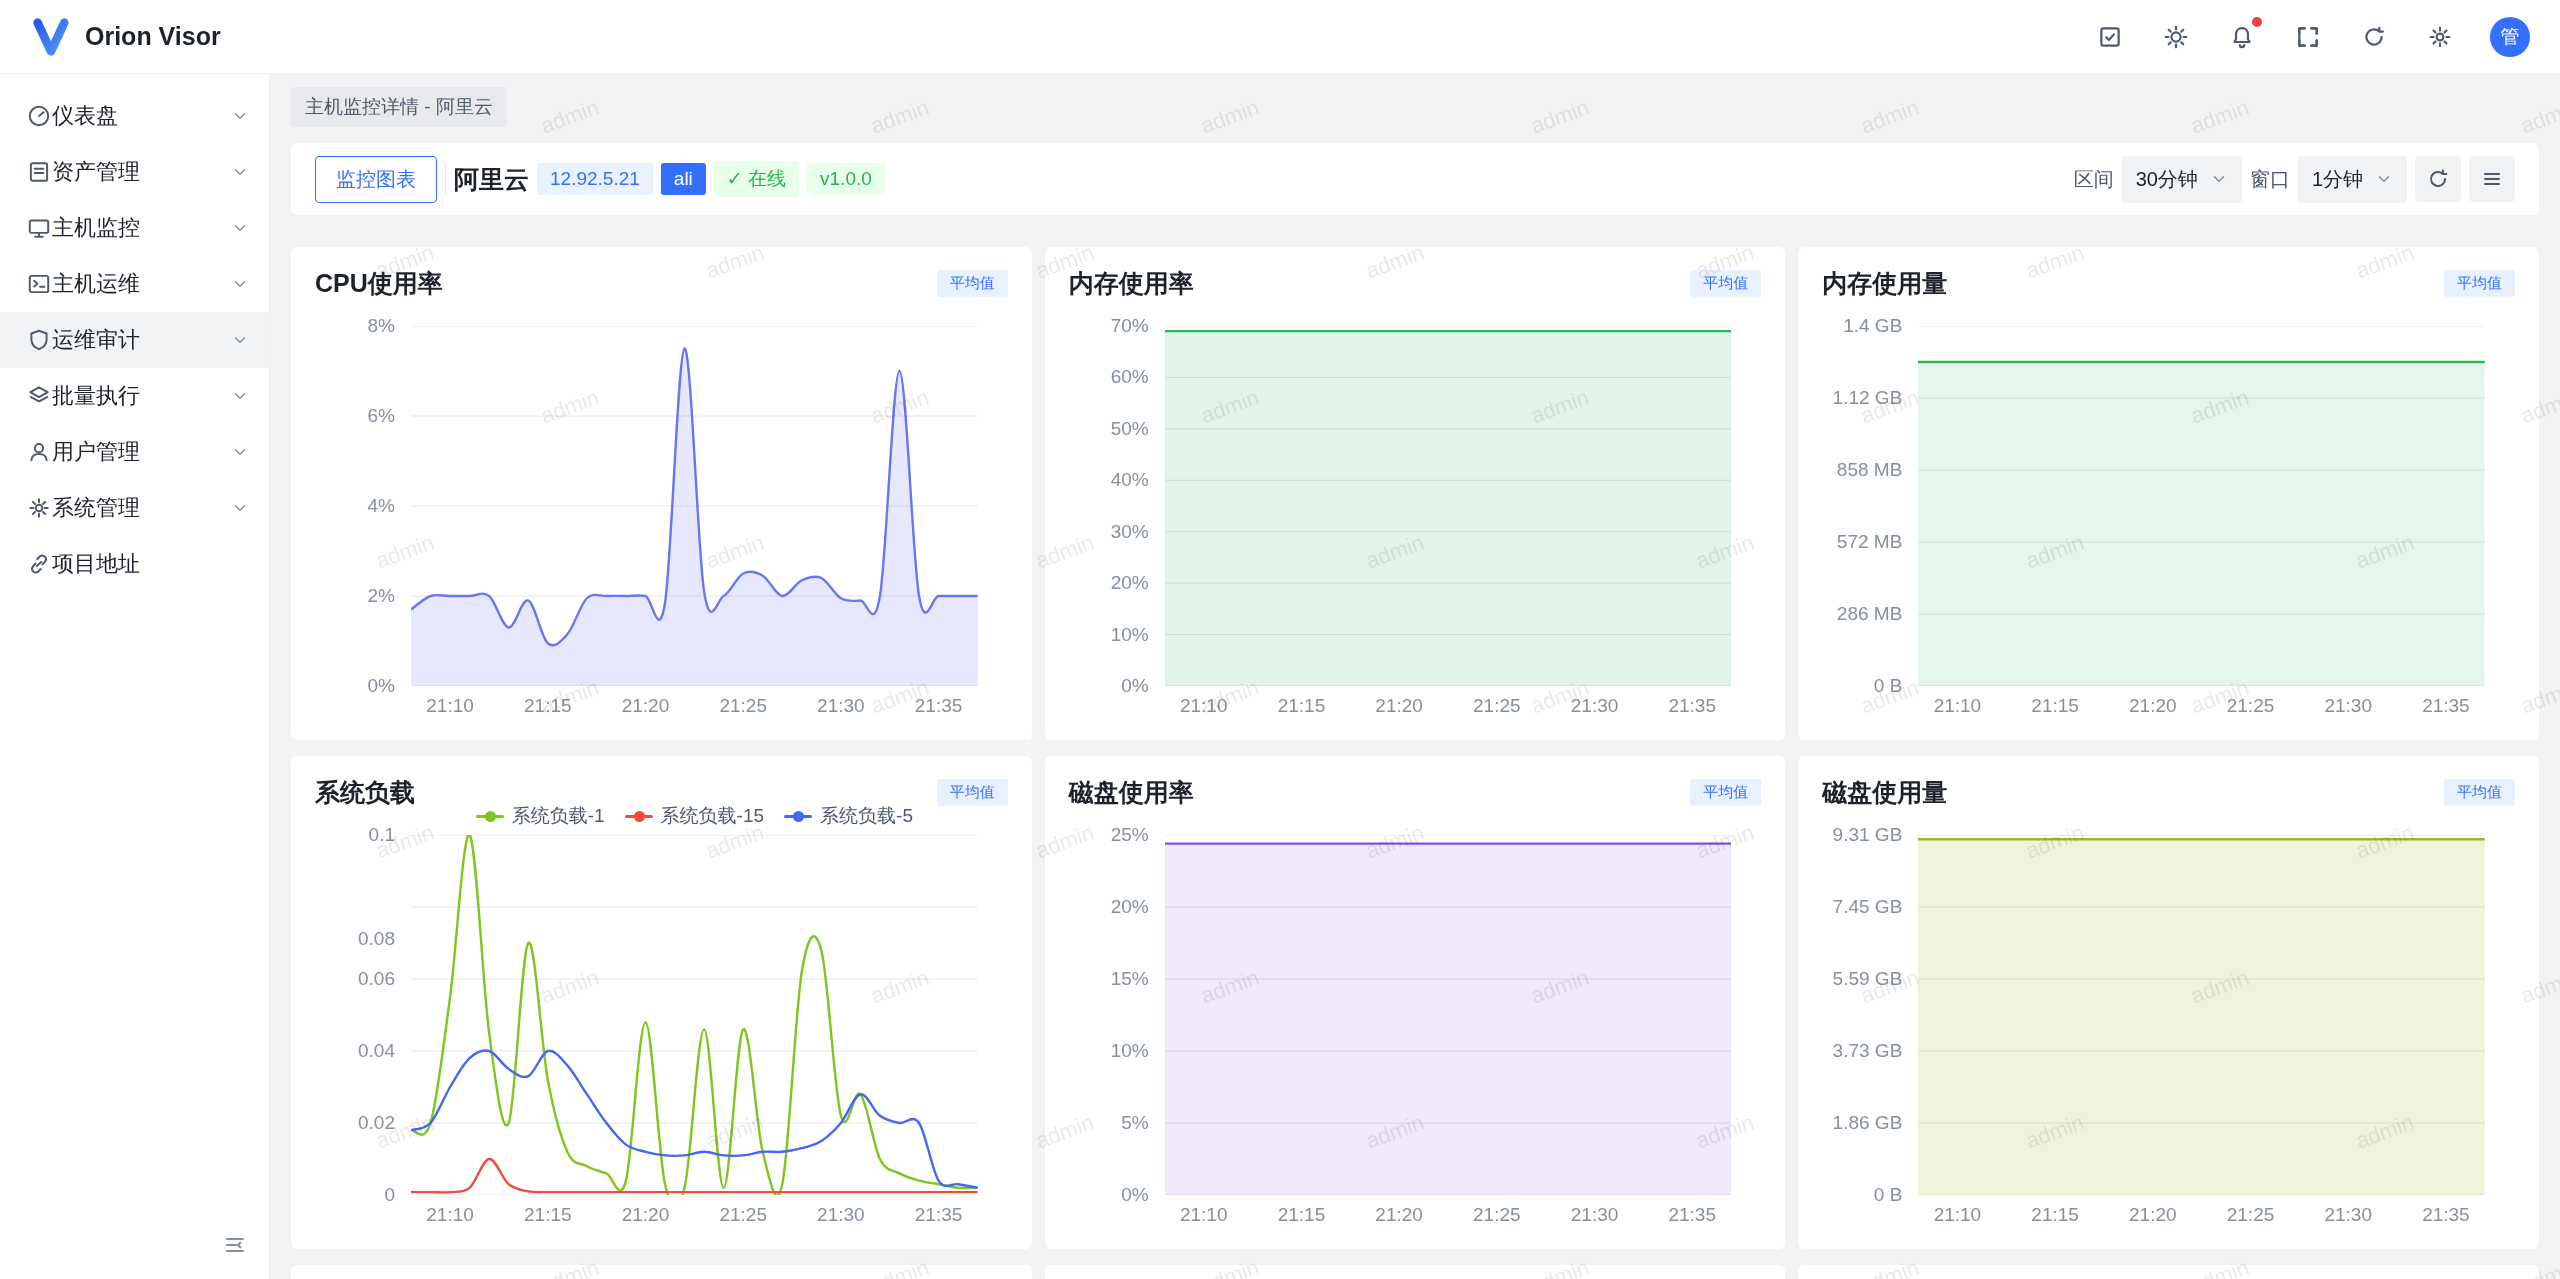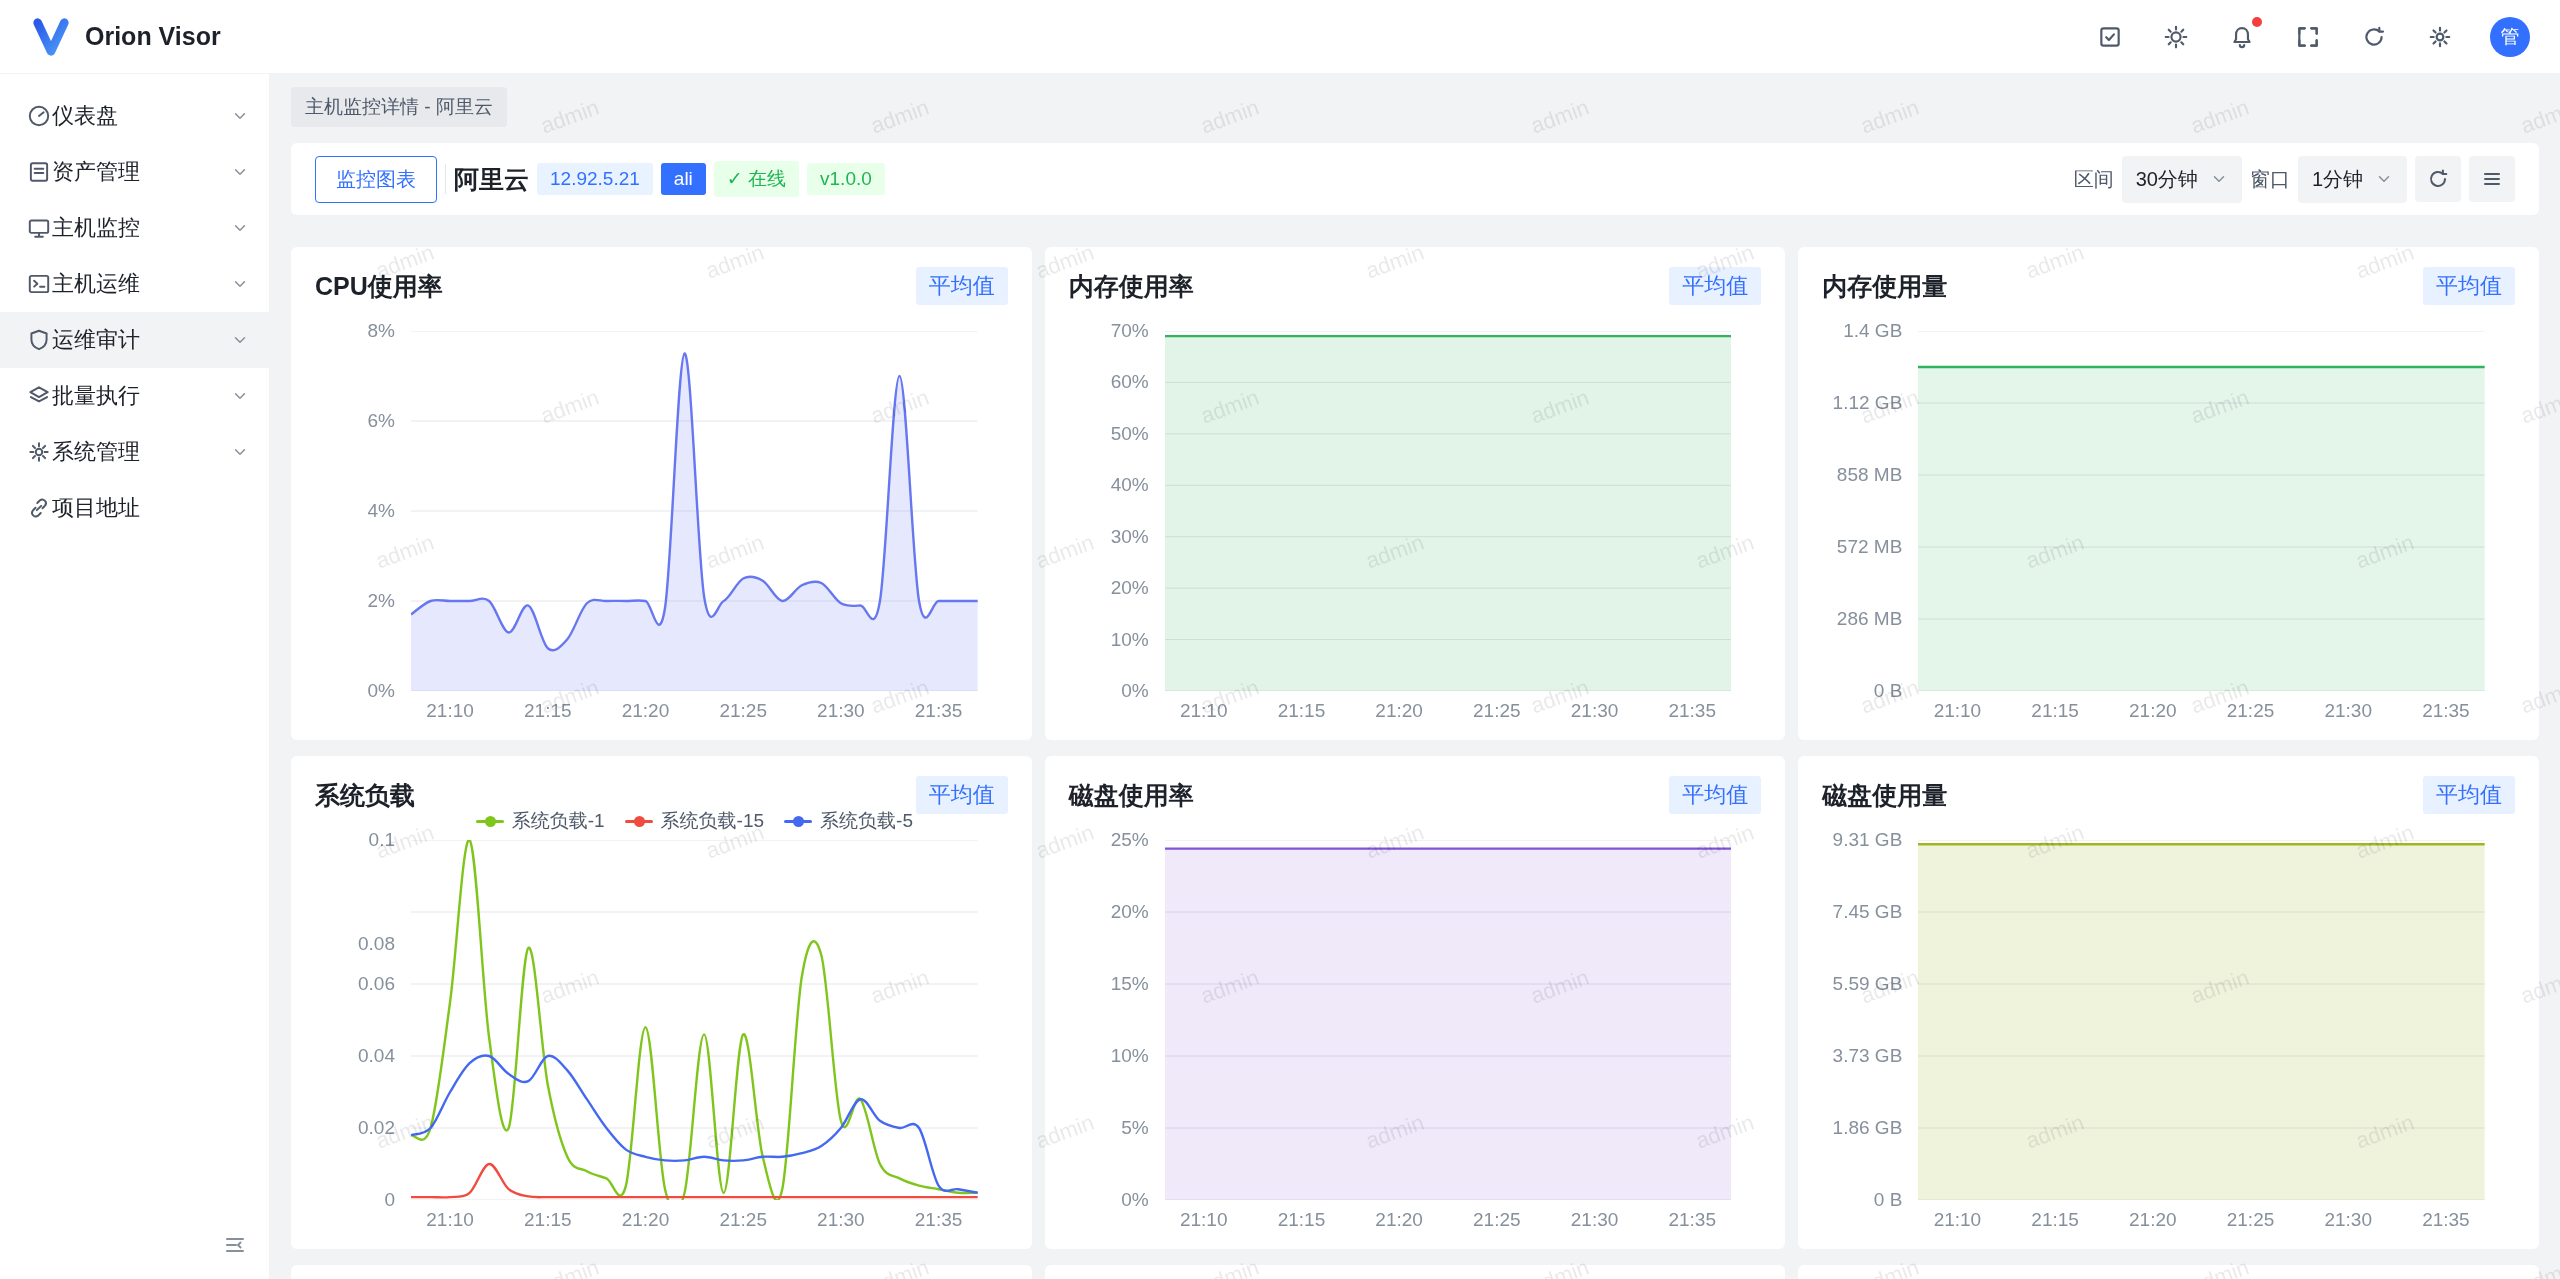--- a/index.html
+++ b/index.html
@@ -58,21 +58,21 @@
   .select .val { font-size:20px; color:#1d2129; }
   .tool-icon { width:46px; height:46px; background:#f2f3f5; border-radius:4px; display:grid;
                place-items:center; cursor:pointer; border:none; }
   .tool-icon svg { stroke:#4e5969; fill:none; stroke-width:2; stroke-linecap:round; stroke-linejoin:round; }
 
   
   .grid { margin-top:32px; display:grid; grid-template-columns:repeat(3,1fr); gap:16px 13px; }
   .chart-card { height:493px; padding:20px 24px 12px; }
   .card-head { display:flex; align-items:center; justify-content:space-between; }
   .chart-title { font-size:25px; font-weight:700; color:#1d2129; }
-  .badge { background:#e8f1ff; color:#3370ff; font-size:22px; padding:4px 13px; border-radius:3px; }
+  .badge { background:#e8f1ff; color:#3370ff; font-size:15px; padding:4px 13px; border-radius:3px; }
   .chart-area { display:flex; margin-top:26px; }
   .y-labels { width:96px; position:relative; height:360px; flex:0 0 auto; }
   .y-labels span { position:absolute; right:16px; transform:translateY(-50%); font-size:19px; color:#86909c; white-space:nowrap; }
   .plot { flex:1; position:relative; margin-right:30px; }
   .plot svg.plotsvg { width:100%; height:360px; display:block; }
   .x-labels { position:relative; height:28px; margin-top:9px; }
   .x-labels span { position:absolute; top:0; transform:translateX(-50%); font-size:19px; color:#86909c; white-space:nowrap; }
   .legend { position:absolute; top:-32px; left:0; right:0; display:flex; justify-content:center; gap:20px; align-items:center; }
   .legend-item { display:flex; align-items:center; gap:8px; cursor:pointer; }
   .lg-marker { position:relative; width:28px; height:11px; }
@@ -199,20 +199,30 @@
       <svg class="chev" width="18" height="18" viewBox="0 0 24 24">
           <path d="M6 9l6 6 6-6"></path>
         </svg>
     </div>
     <div class="side-item">
       <svg class="mi" width="26" height="26" viewBox="0 0 24 24">
           <path d="M12 4l8 4.5L12 13 4 8.5z"></path>
           <path d="M4.5 13L12 17l7.5-4"></path>
         </svg>
       <span class="lbl">批量执行</span>
+      <svg class="chev" width="18" height="18" viewBox="0 0 24 24">
+          <path d="M6 9l6 6 6-6"></path>
+        </svg>
+    </div>
+    <div class="side-item">
+      <svg class="mi" width="26" height="26" viewBox="0 0 24 24">
+          <circle cx="12" cy="8.5" r="3.8"></circle>
+          <path d="M5 19.5c0-3.7 3-5.7 7-5.7s7 2 7 5.7"></path>
+        </svg>
+      <span class="lbl">用户管理</span>
       <svg class="chev" width="18" height="18" viewBox="0 0 24 24">
           <path d="M6 9l6 6 6-6"></path>
         </svg>
     </div>
     <div class="side-item">
       <svg class="mi" width="26" height="26" viewBox="0 0 24 24">
           <circle cx="12" cy="12" r="3"></circle>
           <path d="M12 4v2.8M12 17.2V20M4 12h2.8M17.2 12H20M6.3 6.3l2 2M15.7 15.7l2 2M17.7 6.3l-2 2M8.3 15.7l-2 2"></path>
         </svg>
       <span class="lbl">系统管理</span>

